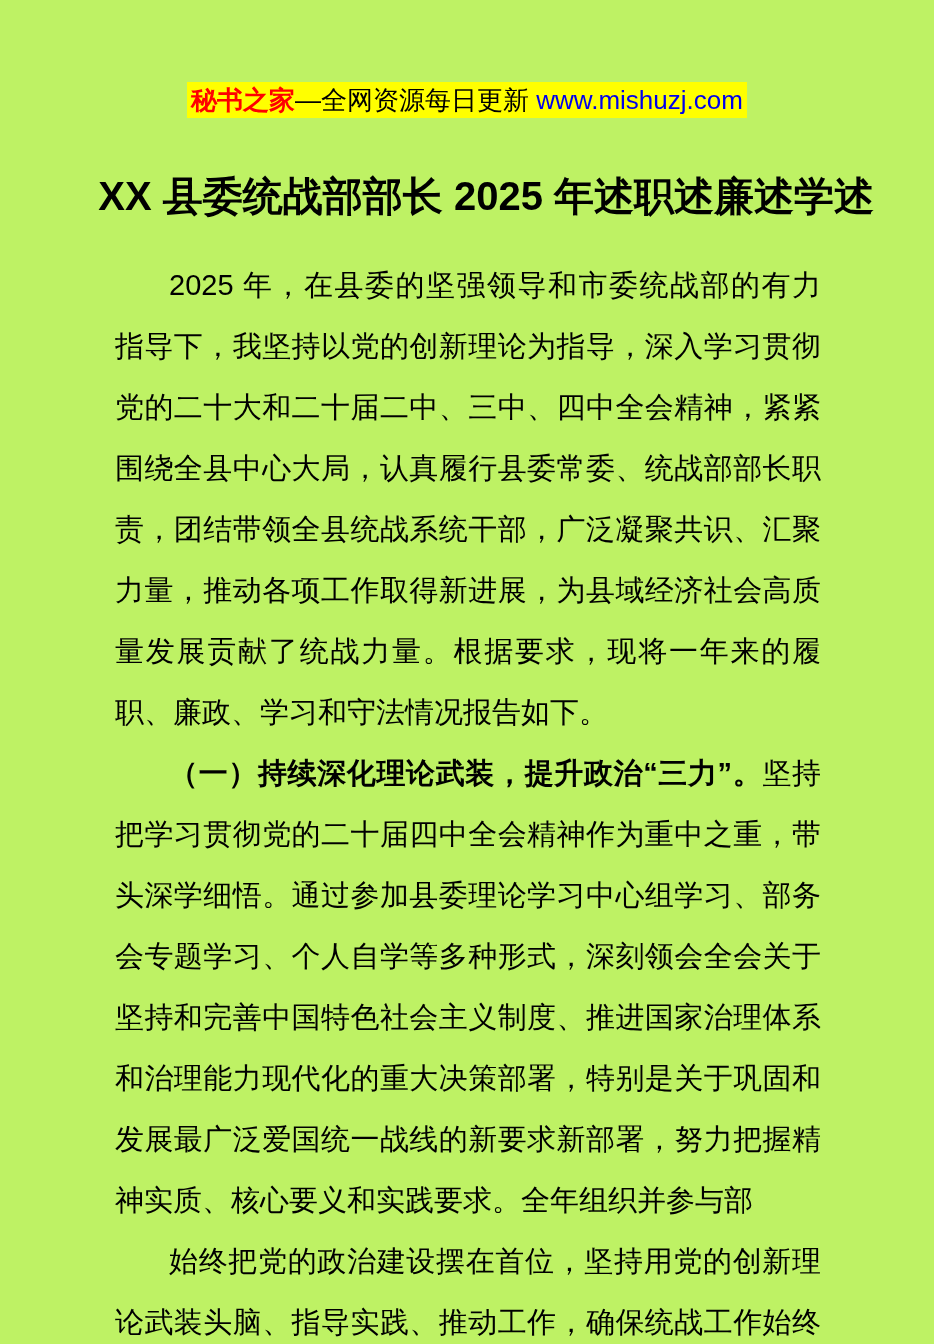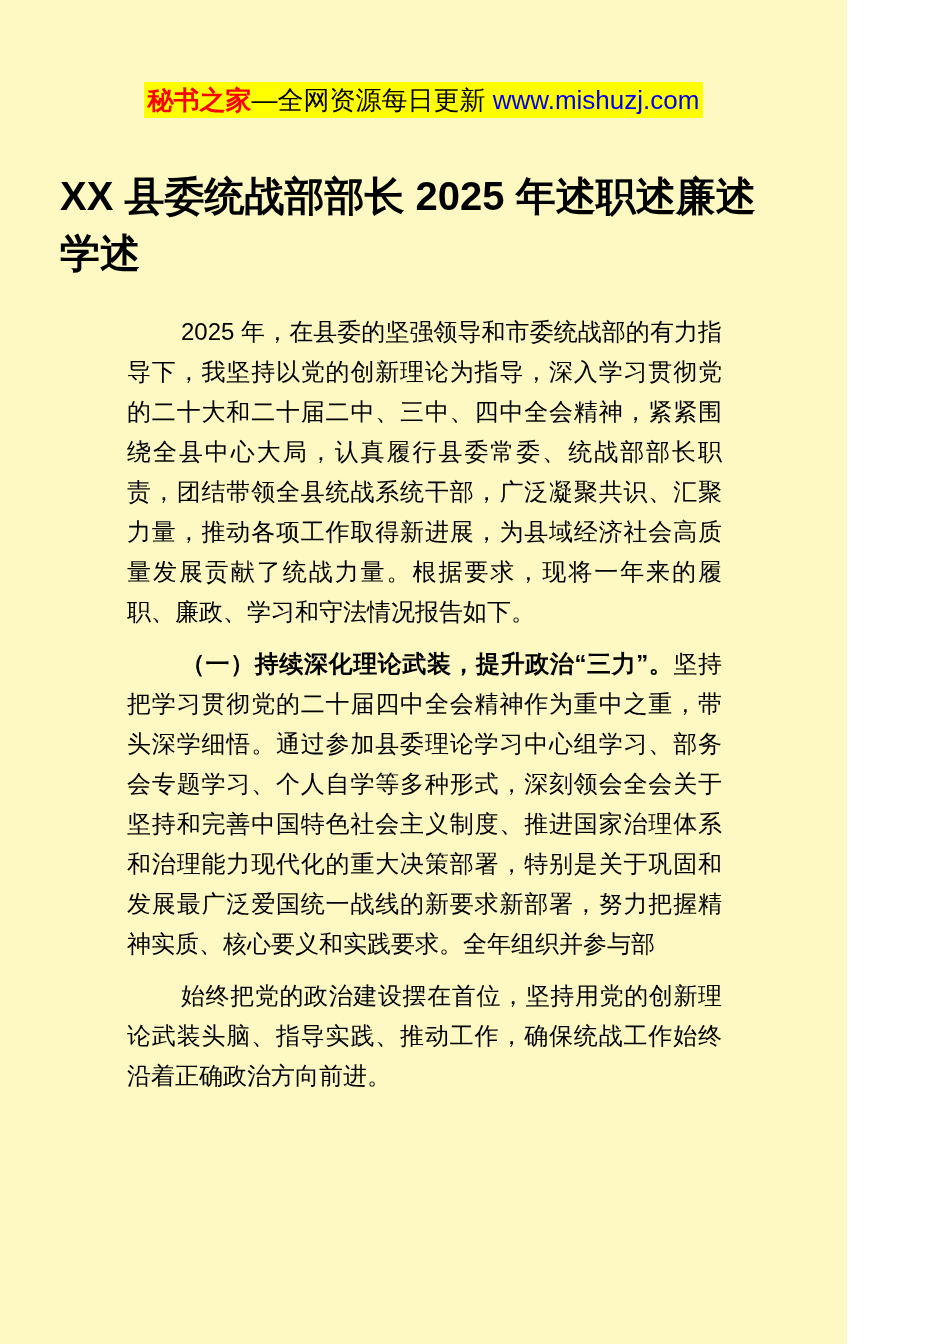--- a/index.html
+++ b/index.html
@@ -2,23 +2,23 @@
 <html><head>
 <meta charset="utf-8">
 <style>
   html, body {
     margin: 0;
     padding: 0;
     background: #ffffff;
   }
   .page {
     position: relative;
-    width: 847px;
+    width: 934px;
     height: 1344px;
-    background: #fef9c3;
+    background: #bef264;
     overflow: hidden;
     color: #000000;
     font-family: "Liberation Sans", "DejaVu Sans", sans-serif;
   }
   .banner {
     padding-top: 76px;
     text-align: center;
     font-size: 26px;
     line-height: 48px;
     white-space: nowrap;
@@ -33,36 +33,36 @@
   }
   .banner-tagline {
     color: #000000;
   }
   .site-url {
     color: #0000EE;
     cursor: pointer;
   }
   .title {
     margin: 44px 60px 0 60px;
-    text-align: left;
+    text-align: right;
     font-size: 40px;
     line-height: 57px;
     font-weight: bold;
     letter-spacing: 0;
   }
   .title-line {
     display: block;
   }
   .content {
     margin: 30px 113px 0 115px;
   }
   .content p {
-    margin: 12px;
-    font-size: 24px;
-    line-height: 40px;
+    margin: 0;
+    font-size: 29px;
+    line-height: 61px;
     text-align: justify;
     text-indent: 54px;
     word-break: break-all;
   }
   .section-heading {
     font-weight: bold;
   }
   .subsection-lead {
     font-weight: bold;
   }

